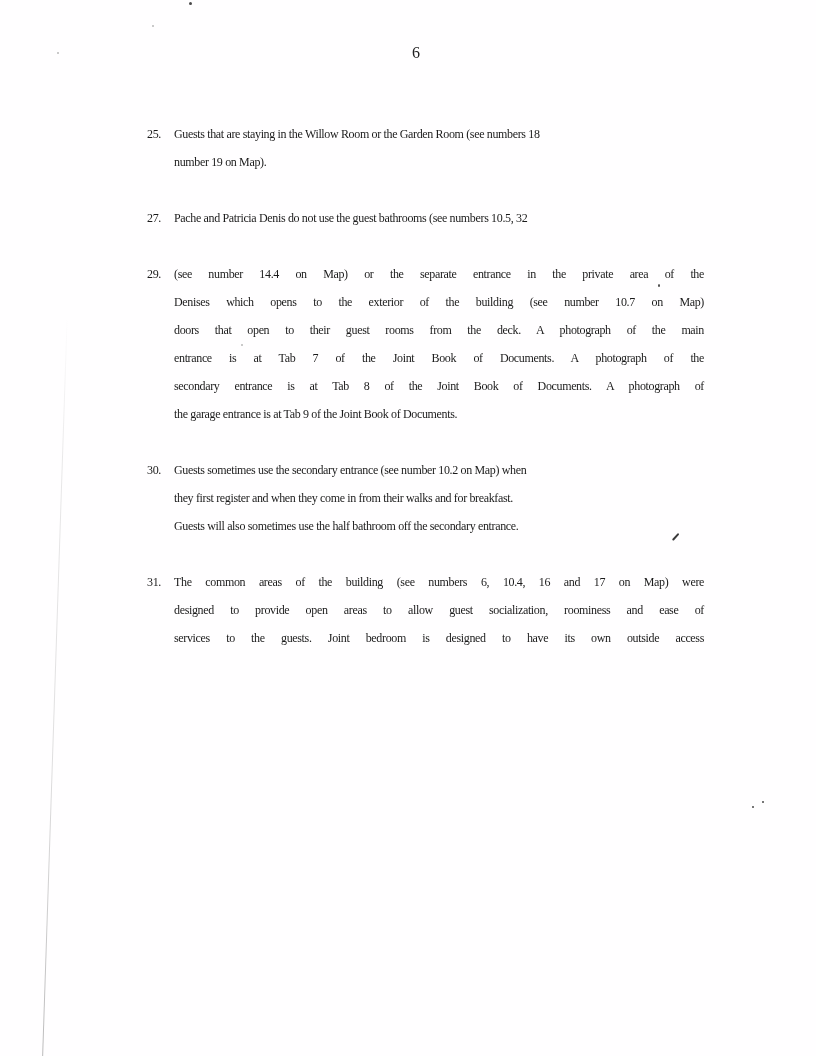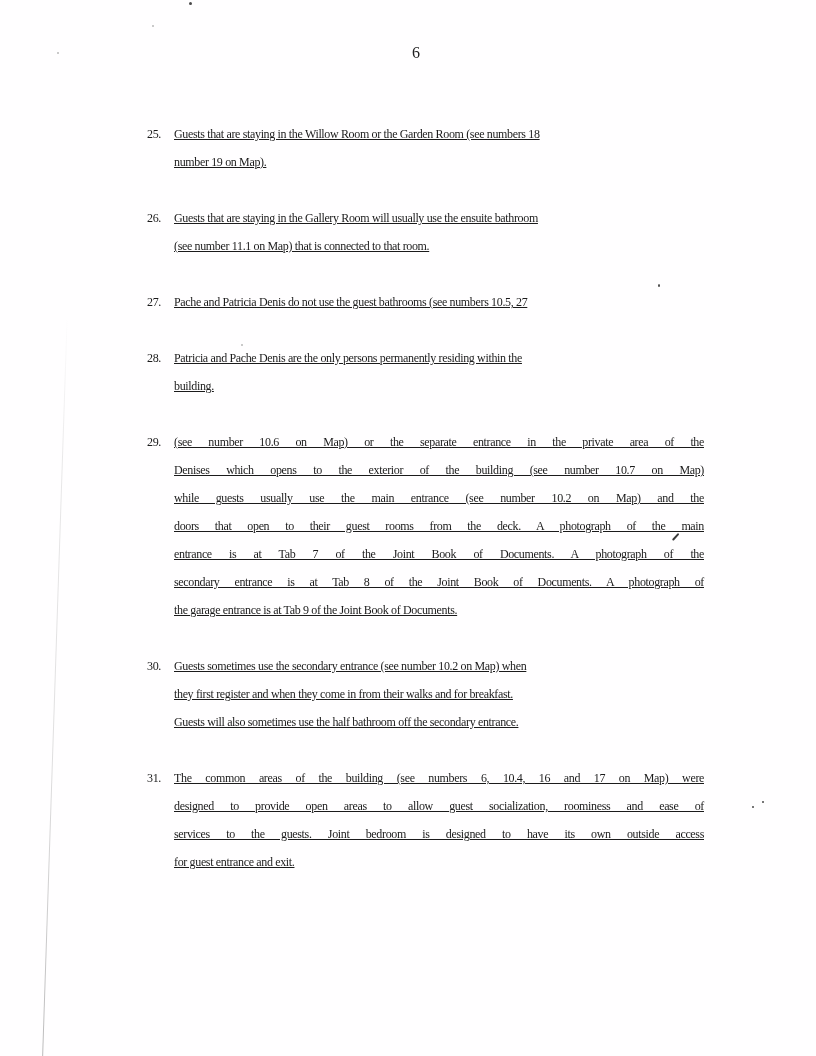--- a/index.html
+++ b/index.html
@@ -42,21 +42,20 @@
   }
   .num {
     position: absolute;
     left: -27px;
     top: 0;
     white-space: nowrap;
   }
   .line {
     white-space: pre;
     min-height: 28px;
-    text-decoration: underline;
   }
   .line.just {
     white-space: normal;
     text-align: justify;
     text-align-last: justify;
     text-justify: inter-word;
     width: 530px;
   }
   
   .speck {
@@ -97,55 +96,43 @@
 
   <div class="page-number">6</div>
 
   <div class="content">
       <div class="para">
         <span class="num">25.</span>
         <div class="line">Guests that are staying in the Willow Room or the Garden Room (see numbers 18</div>
         <div class="line">number 19 on Map).</div>
       </div>
       <div class="para">
-        <span class="num">26.</span>
-        <div class="line">Guests that are staying in the Gallery Room will usually use the ensuite bathroom</div>
-        <div class="line">(see number 11.1 on Map) that is connected to that room.</div>
-      </div>
-      <div class="para">
         <span class="num">27.</span>
-        <div class="line">Pache and Patricia Denis do not use the guest bathrooms (see numbers 10.5, 27</div>
-      </div>
-      <div class="para">
-        <span class="num">28.</span>
-        <div class="line">Patricia and Pache Denis are the only persons permanently residing within the</div>
-        <div class="line">building.</div>
+        <div class="line">Pache and Patricia Denis do not use the guest bathrooms (see numbers 10.5, 32</div>
       </div>
       <div class="para">
         <span class="num">29.</span>
-        <div class="line just">(see number 10.6 on Map) or the separate entrance in the private area of the</div>
+        <div class="line just">(see number 14.4 on Map) or the separate entrance in the private area of the</div>
         <div class="line just">Denises which opens to the exterior of the building (see number 10.7 on Map)</div>
-        <div class="line just">while guests usually use the main entrance (see number 10.2 on Map) and the</div>
         <div class="line just">doors that open to their guest rooms from the deck.  A photograph of the main</div>
         <div class="line just">entrance is at Tab 7 of the Joint Book of Documents.  A photograph of the</div>
         <div class="line just">secondary entrance is at Tab 8 of the Joint Book of Documents.  A photograph of</div>
         <div class="line">the garage entrance is at Tab 9 of the Joint Book of Documents.</div>
       </div>
       <div class="para">
         <span class="num">30.</span>
         <div class="line">Guests sometimes use the secondary entrance (see number 10.2 on Map) when</div>
         <div class="line">they first register and when they come in from their walks and for breakfast.</div>
         <div class="line">Guests will also sometimes use the half bathroom off the secondary entrance.</div>
       </div>
       <div class="para">
         <span class="num">31.</span>
         <div class="line just">The common areas of the building (see numbers 6, 10.4, 16 and 17 on Map) were</div>
         <div class="line just">designed to provide open areas to allow guest socialization, roominess and ease of</div>
         <div class="line just">services to the guests.  Joint bedroom is designed to have its own outside access</div>
-        <div class="line">for guest entrance and exit.</div>
       </div>
     </div>
 
   <div class="speck" style="left:189px; top:2px; width:3px; height:3px;"></div>
   <div class="speck light" style="left:152px; top:25px; width:2px; height:2px;"></div>
   <div class="speck light" style="left:57px; top:52px; width:2px; height:2px;"></div>
   <div class="speck" style="left:658px; top:284px; width:2px; height:3px;"></div>
   <div class="speck light" style="left:241px; top:344px; width:2px; height:2px;"></div>
   <div class="speck" style="left:752px; top:806px; width:2px; height:2px;"></div>
   <div class="speck" style="left:762px; top:801px; width:2px; height:2px;"></div>

